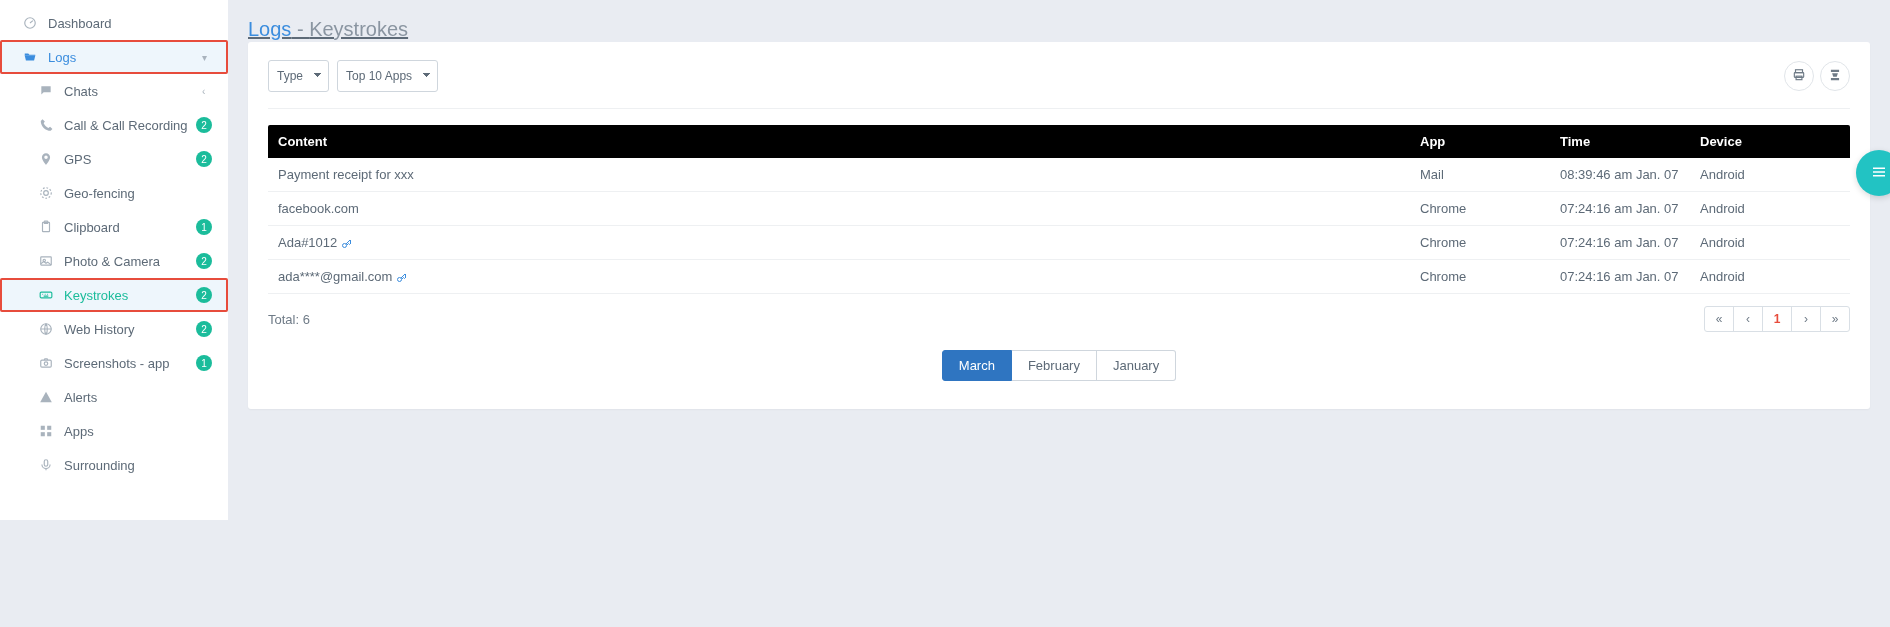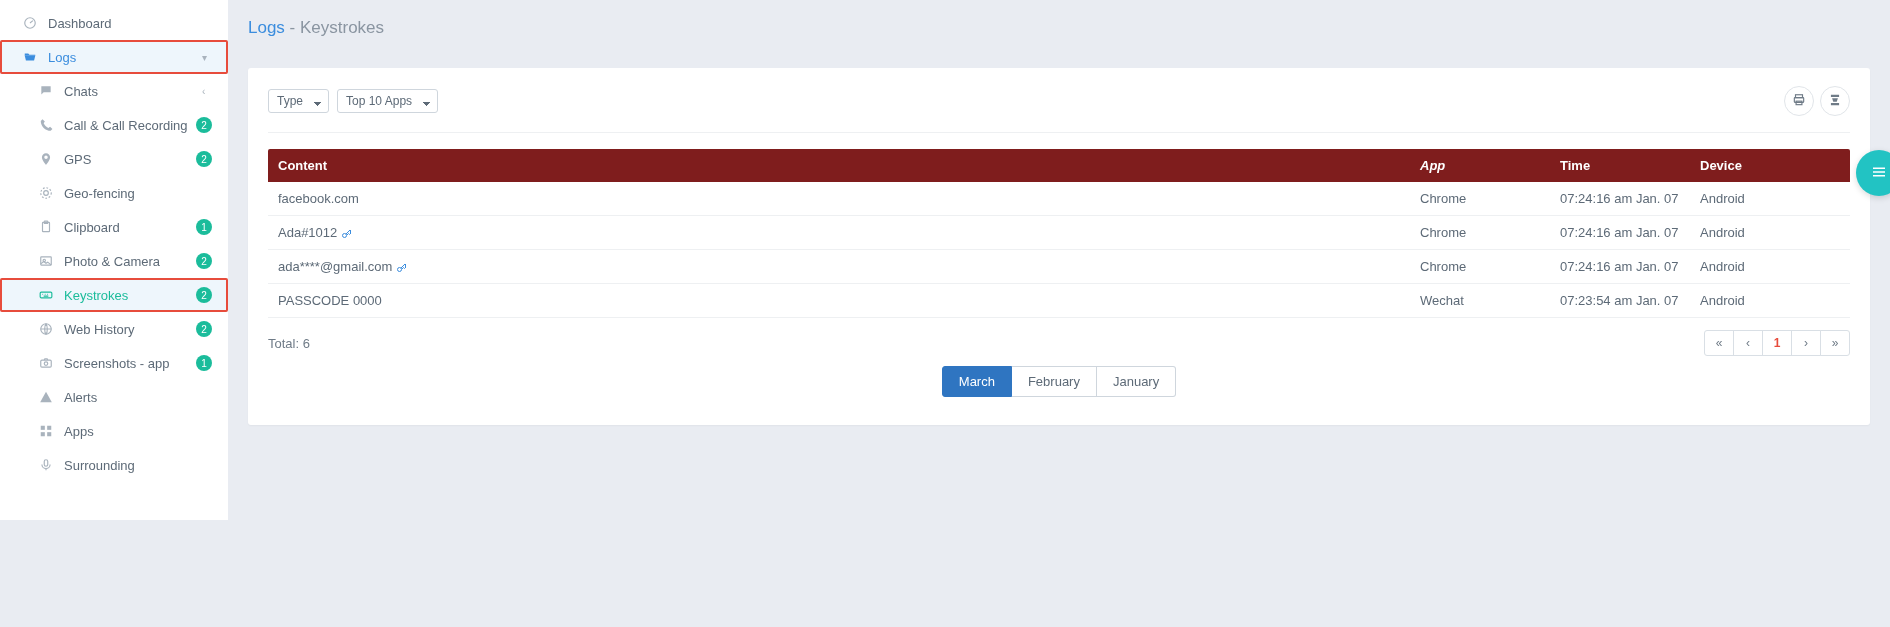--- a/index.html
+++ b/index.html
@@ -50,51 +50,51 @@
     outline: 2px solid #e74c3c;
     outline-offset: -2px;
     border-radius:2px;
   }
   
   .content {
     flex:1;
     padding: 18px 20px 20px 20px;
     min-width: 0;
   }
-  .page-title { margin-bottom: 30px; font-size: 17px; font-weight:400; }
+  .page-title { margin-bottom: 1px; font-size: 20px; font-weight:400;text-decoration:underline; }
   .page-title .t-main { color:#3b8dde; }
   .page-title .t-sep, .page-title .t-sub { color:#8a95a1; }
   .panel {
     background:#fff;
     border-radius:3px;
     padding: 18px 20px 28px 20px;
     box-shadow: 0 1px 2px rgba(0,0,0,0.04);
   }
   .toolbar { display:flex; align-items:center; border-bottom:1px solid #eef0f2; padding-bottom:16px; margin-bottom:16px;}
   .toolbar select {
-    height: 24px; border:1px solid #cfd6dd; border-radius:3px; background:#fff;
+    height: 32px; border:1px solid #cfd6dd; border-radius:3px; background:#fff;
     color:#5d6a77; font-size:12px; margin-right:8px; padding:0 24px 0 8px;
     appearance:none;
     background-image: linear-gradient(45deg, transparent 50%, #5d6a77 50%), linear-gradient(135deg, #5d6a77 50%, transparent 50%);
     background-position: right 10px top 12px, right 6px top 12px;
     background-size: 4px 4px, 4px 4px;
     background-repeat:no-repeat;
   }
   .toolbar .spacer { flex:1; }
   .round-btn {
     width:30px; height:30px; border:1px solid #e1e5e9; border-radius:50%;
     display:flex; align-items:center; justify-content:center; margin-left:6px;
     color:#6f7b87; cursor:pointer; background:#fff;
   }
   .round-btn svg{ width:14px; height:14px; }
 
   
   table { width:100%; border-collapse:collapse; }
   thead th {
-    background:#7f1d1d; color:#fff; text-align:left; font-weight:600;
+    background:#000000; color:#fff; text-align:left; font-weight:600;
     padding:9px 10px; font-size:13px;
   }
   thead th:first-child { border-top-left-radius:2px; }
   thead th:last-child  { border-top-right-radius:2px; }
   tbody td {
     padding:9px 10px; border-bottom:1px solid #eef0f2; color:#5d6a77;
   }
   tbody tr:last-child td{border-bottom:1px solid #eef0f2;}
   .key-icon { display:inline-flex; width:12px; height:12px; vertical-align:middle; margin-left:4px; color:#3b8dde; }
   .key-icon svg{width:12px;height:12px;}
@@ -107,21 +107,21 @@
   .pager .pbtn {
     border:1px solid #d9dfe5; background:#fff; color:#6f7b87;
     min-width:30px; height:26px; display:flex; align-items:center; justify-content:center;
     font-size:12px; cursor:pointer; margin-left:-1px;
   }
   .pager .pbtn:first-child{border-top-left-radius:3px;border-bottom-left-radius:3px; margin-left:0;}
   .pager .pbtn:last-child {border-top-right-radius:3px;border-bottom-right-radius:3px;}
   .pager .pbtn.active { color:#e74c3c; font-weight:600; }
 
   .months {
-    display:flex; justify-content:center; margin-top:10px;
+    display:flex; justify-content:center; margin-top:18px;
   }
   .months .mbtn {
     border:1px solid #cfd6dd; padding:7px 16px; font-size:13px; cursor:pointer;
     background:#fff; color:#5d6a77;
   }
   .months .mbtn:first-child{border-top-left-radius:3px;border-bottom-left-radius:3px;}
   .months .mbtn:last-child {border-top-right-radius:3px;border-bottom-right-radius:3px;}
   .months .mbtn + .mbtn { border-left:none;padding-left:16px; }
   .months .mbtn.active { background:#2f75c1; border-color:#2f75c1; color:#fff; }
 
@@ -129,21 +129,21 @@
   .fab {
     position:fixed; right:0; top:150px;
     width:46px; height:46px; border-radius:50%;
     background:#22c3c3; color:#fff; display:flex; align-items:center; justify-content:center;
     box-shadow:0 2px 6px rgba(0,0,0,0.15); cursor:pointer;
     transform: translateX(12px);
   }
   .fab svg{width:18px;height:18px;}
 
   .col-content { width:auto; }
-  .col-app     { width:140px;font-style:italic; }
+  .col-app     { width:140px; }
   .col-time    { width:140px; }
   .col-device  { width:160px; }
 </style>
 </head>
 <body>
 
 <div class="layout">
 
   <nav class="sidebar">
 
@@ -335,20 +335,26 @@
       <table>
         <thead>
           <tr>
             <th class="col-content">Content</th>
             <th class="col-app">App</th>
             <th class="col-time">Time</th>
             <th class="col-device">Device</th>
           </tr>
         </thead>
         <tbody id="rows">
+            <tr>
+              <td><span>Payment receipt for xxx</span></td>
+              <td>Mail</td>
+              <td>08:39:46 am Jan. 07</td>
+              <td>Android</td>
+            </tr>
             <tr>
               <td><span>facebook.com</span></td>
               <td>Chrome</td>
               <td>07:24:16 am Jan. 07</td>
               <td>Android</td>
             </tr>
             <tr>
               <td><span>Ada#1012</span><span class="key-icon">
                   <svg viewBox="0 0 24 24" fill="currentColor">
                     <circle cx="7" cy="15" r="4" fill="none" stroke="currentColor" stroke-width="2"></circle>
@@ -363,26 +369,20 @@
               <td><span>ada****@gmail.com</span><span class="key-icon">
                   <svg viewBox="0 0 24 24" fill="currentColor">
                     <circle cx="7" cy="15" r="4" fill="none" stroke="currentColor" stroke-width="2"></circle>
                     <path d="M10 12l8-8 2 2-2 2 2 2-3 3-2-2-3 3" fill="none" stroke="currentColor" stroke-width="2"></path>
                   </svg>
                 </span></td>
               <td>Chrome</td>
               <td>07:24:16 am Jan. 07</td>
               <td>Android</td>
             </tr>
-            <tr>
-              <td><span>PASSCODE 0000</span></td>
-              <td>Wechat</td>
-              <td>07:23:54 am Jan. 07</td>
-              <td>Android</td>
-            </tr>
           </tbody>
       </table>
 
       <div class="table-footer">
         <div class="total">Total: 6</div>
         <div class="pager">
           <span class="pbtn">«</span>
           <span class="pbtn">‹</span>
           <span class="pbtn active">1</span>
           <span class="pbtn">›</span>

